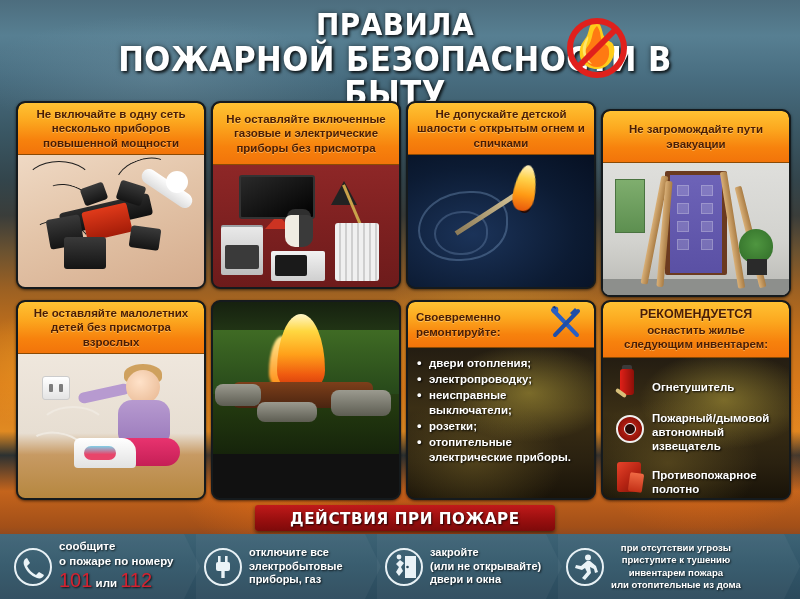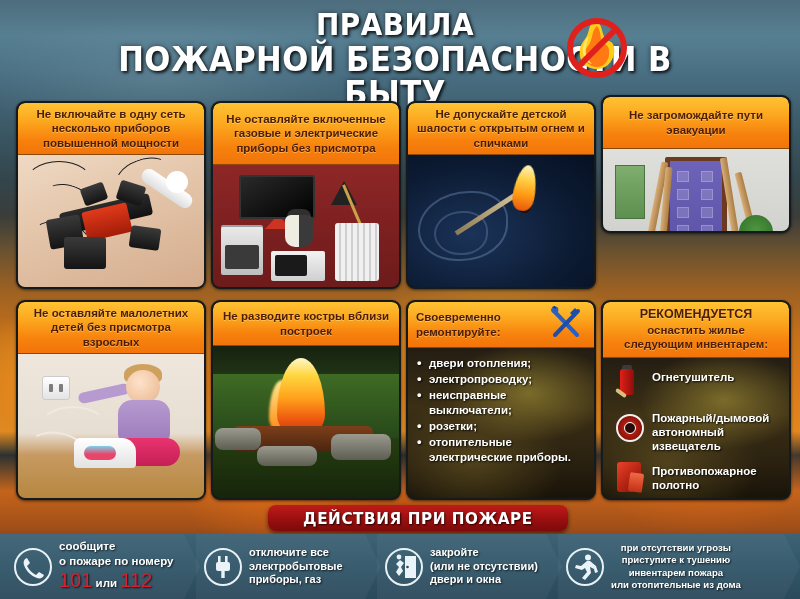--- a/index.html
+++ b/index.html
@@ -216,21 +216,21 @@
   .panel-body li {
     font-size:11.5px; font-weight:bold; line-height:1.30;
     padding-left:13px; position:relative; margin-bottom:1px;
     text-shadow:1px 1px 2px rgba(0,0,0,.9);
   }
   .panel-body li::before {
     content:"•"; position:absolute; left:1px; top:-1px; font-size:13px; color:#fff;
   }
   .tools-icon { flex:0 0 auto; }
 
-  .inv-row { display:flex; align-items:flex-start; gap:7px; margin-bottom:6px; }
+  .inv-row { display:flex; align-items:center; gap:7px; margin-bottom:6px; }
   .inv-ico { flex:0 0 34px; height:40px; position:relative; }
   .inv-txt { font-size:11.5px; font-weight:bold; line-height:1.22; padding-top:5px;
     text-shadow:1px 1px 2px rgba(0,0,0,.9); }
 
   
   .ext-body{ position:absolute; left:9px; top:4px; width:14px; height:26px;
     background:linear-gradient(90deg,#e02018,#8c0f08); border-radius:3px;}
   .ext-top { position:absolute; left:11px; top:0px; width:10px; height:6px; background:#3a3a3a; border-radius:2px;}
   .ext-noz { position:absolute; left:4px; top:26px; width:12px; height:4px; background:#d9c07a; border-radius:2px; transform:rotate(35deg);}
   
@@ -239,23 +239,23 @@
   .det-in { position:absolute; left:13px; top:11px; width:12px; height:12px; border-radius:50%;
     background:#2a0a06; border:1px solid #fff;}
   
   .blk { position:absolute; left:6px; top:3px; width:24px; height:30px;
     background:linear-gradient(135deg,#e8432a 0%, #b52312 55%, #7d1409 100%); border-radius:3px;}
   .blk-f { position:absolute; left:18px; top:14px; width:14px; height:19px;
     background:linear-gradient(180deg,#f06a44,#c22f16); border-radius:2px; transform:rotate(8deg);}
 
   
   .banner {
-    position:absolute; left:268px; top:505px; width:300px; height:26px;
+    position:absolute; left:255px; top:505px; width:300px; height:26px;
     background:linear-gradient(180deg,#c01a1a 0%, #9a0f0f 55%, #7d0a0a 100%);
-    border-radius:8px;
+    border-radius:3px;
     display:flex; align-items:center; justify-content:center;
     box-shadow:0 2px 4px rgba(0,0,0,.55);
   }
   .banner span {
     color:#fff; font-weight:bold; font-size:16px; letter-spacing:.6px;
     text-shadow:1px 1px 2px rgba(0,0,0,.8);
     font-family:"DejaVu Sans", sans-serif;
     transform:scaleX(.95);
   }
 
@@ -353,21 +353,21 @@
       <div class="photo p-match">
         <div class="smoke-swirl"></div>
         <div class="smoke-swirl2"></div>
         <div class="match-stick"></div>
         <div class="match-head"></div>
         <div class="flame"></div>
       </div>
     </div>
   </div>
 
-  <div class="card" style="left:601px; top:95px; width:190px; height:138px;">
+  <div class="card" style="left:601px; top:109px; width:190px; height:188px;">
     <div class="cap" style="height:52px; display:flex; align-items:center; justify-content:center;">Не загромождайте пути эвакуации</div>
     <div class="pic" style="height:132px;">
       <div class="photo p-door">
         <div class="floor"></div>
         <div class="green-box"></div>
         <div class="door-frame"></div>
         <div class="door-leaf"></div>
         <div class="door-panel" style="left:74px; top:22px; width:12px; height:11px;"></div>
         <div class="door-panel" style="left:98px; top:22px; width:12px; height:11px;"></div>
         <div class="door-panel" style="left:74px; top:40px; width:12px; height:11px;"></div>
@@ -400,21 +400,20 @@
         <div class="baby-head"></div>
         <div class="baby-body"></div>
         <div class="baby-legs"></div>
         <div class="iron"></div>
         <div class="iron-blue"></div>
       </div>
     </div>
   </div>
 
   <div class="card" style="left:211px; top:300px; width:190px; height:200px;">
-    <div class="cap" style="height:44px; display:flex; align-items:center; justify-content:center;">Не разводите костры вблизи построек</div>
     <div class="pic" style="height:152px;">
       <div class="photo p-fire">
         <div class="grass"></div>
         <div class="bonfire2"></div>
         <div class="bonfire"></div>
         <div class="logs"></div>
         <div class="stone" style="left:2px; top:82px; width:46px; height:22px;"></div>
         <div class="stone" style="left:118px; top:88px; width:60px; height:26px;"></div>
         <div class="stone" style="left:44px; top:100px; width:60px; height:20px;"></div>
       </div>
@@ -526,21 +525,21 @@
       <div class="act-ico">
         <svg class="g-door2" viewBox="0 0 34 34" width="34" height="34">
           <rect x="18" y="6" width="11" height="22" fill="#eaf3f7"></rect>
           <circle cx="20.5" cy="17" r="1.3" fill="#2b4a5c"></circle>
           <path d="M13 10 l-4 4 l3 3 l-3 5 l3 4 l4 -5 l-2 -4 l3 -4 z" fill="#eaf3f7"></path>
           <circle cx="12" cy="7" r="2.4" fill="#eaf3f7"></circle>
         </svg>
       </div>
       <div class="act-txt">
         <div>закройте</div>
-        <div>(или не отсутствии)</div>
+        <div>(или не открывайте)</div>
         <div>двери и окна</div>
       </div>
     </div>
 
     <div class="act act4" style="left:566px; width:228px;">
       <div class="act-ico">
         <svg class="g-run" viewBox="0 0 34 34" width="34" height="34">
           <circle cx="20" cy="7.5" r="3" fill="#eaf3f7"></circle>
           <path d="M19 11 l-6 5 l-5 -1 l-1 3 l7 2 l3 -2 l2 4 l-5 6 l3 2 l6 -7 l-1 -6 l4 2 l1 4 l3 -1 l-2 -6 l-6 -5 z" fill="#eaf3f7"></path>
         </svg>

